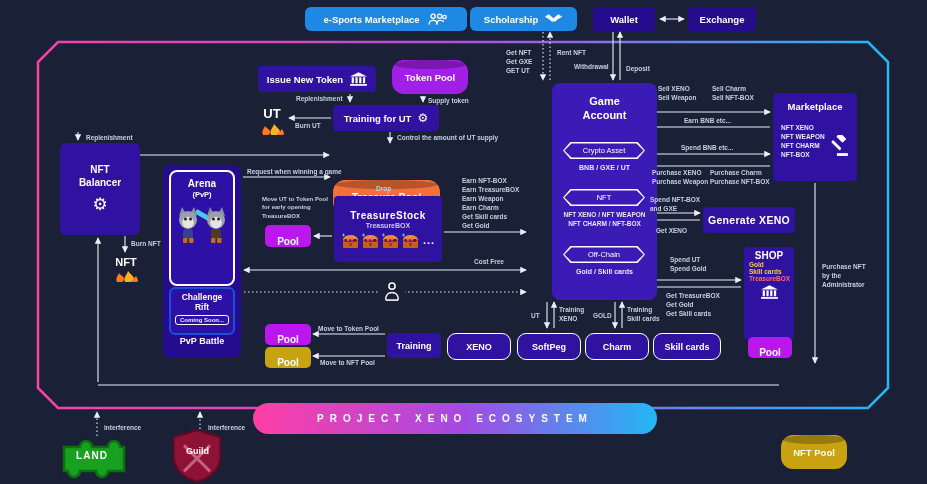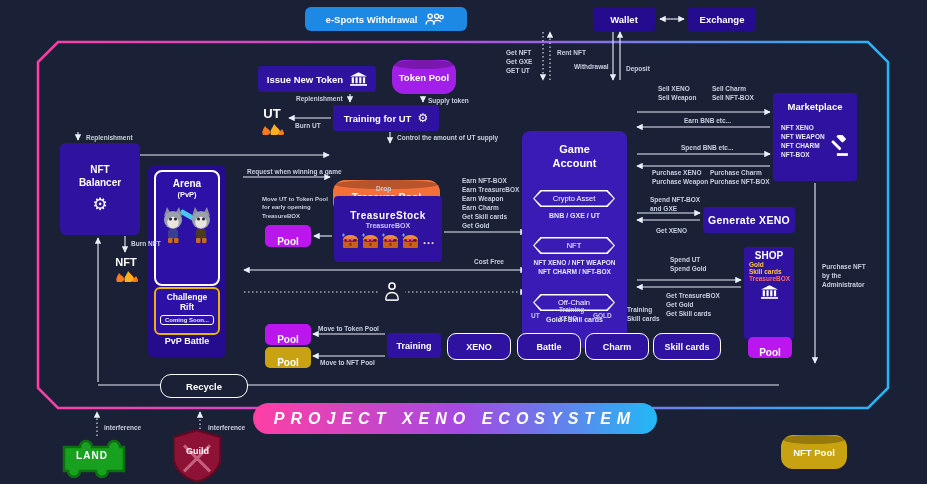--- a/index.html
+++ b/index.html
@@ -88,27 +88,35 @@
       <line x1="615" y1="302" x2="615" y2="328" marker-end="url(#arwD)"></line>
       <line x1="622" y1="328" x2="622" y2="302" marker-end="url(#arwU)"></line>
       <line x1="385" y1="334" x2="313" y2="334" marker-end="url(#arwL)"></line>
       <line x1="385" y1="356" x2="313" y2="356" marker-end="url(#arwL)"></line>
       <line x1="97" y1="436" x2="97" y2="412" stroke-dasharray="1.5 2.5" marker-end="url(#arwU)"></line>
       <line x1="200" y1="429" x2="200" y2="412" stroke-dasharray="1.5 2.5" marker-end="url(#arwU)"></line>
     </g>
   </svg>
 
   <div class="abs box z2" style="left:305px;top:7px;width:162px;height:24px;background:var(--blue);border-radius:6px;gap:7px;font-size:9.5px;">
-    <span>e-Sports Withdrawal</span>
+    <span>e-Sports Marketplace</span>
     <svg width="22" height="13" viewBox="0 0 26 16" fill="none" stroke="#fff" stroke-width="1.6">
       <circle cx="7" cy="4" r="2.6"></circle>
         <circle cx="15" cy="4" r="2.6"></circle>
         <circle cx="21" cy="5" r="2.2"></circle>
       <path d="M2 14c0-3 2-5 5-5s5 2 5 5"></path>
         <path d="M11 14c0-3 2-5 5-5 2 0 3.5.8 4.3 2"></path>
+    </svg>
+  </div>
+  <div class="abs box z2" style="left:470px;top:7px;width:107px;height:24px;background:var(--blue);border-radius:6px;gap:6px;font-size:9.5px;">
+    <span>Scholarship</span>
+    <svg width="19" height="12" viewBox="0 0 24 14" fill="#fff">
+      <polygon points="1,4 6,1 12,6 9,9"></polygon>
+        <polygon points="23,4 18,1 12,6 15,9"></polygon>
+      <rect x="8" y="6" width="8" height="4" rx="2"></rect>
     </svg>
   </div>
   <div class="abs box z2" style="left:593px;top:7px;width:62px;height:24px;background:var(--panel-dark);border-radius:3px;font-size:9.5px;">
     <span>Wallet</span>
   </div>
   <div class="abs box z2" style="left:688px;top:7px;width:68px;height:24px;background:var(--panel-dark);border-radius:3px;font-size:9.5px;">
     <span>Exchange</span>
   </div>
 
   <div class="abs box z2" style="left:60px;top:143px;width:80px;height:92px;border-radius:6px;flex-direction:column;gap:5px;">
@@ -137,21 +145,21 @@
     <span>Issue New Token</span>
     <svg width="17" height="14" viewBox="0 0 20 16" fill="#fff">
       <path d="M10 0 L20 5 L0 5 Z"></path>
         <rect x="2" y="6" width="2.6" height="7"></rect>
       <rect x="6.4" y="6" width="2.6" height="7"></rect>
         <rect x="10.8" y="6" width="2.6" height="7"></rect>
       <rect x="15.2" y="6" width="2.6" height="7"></rect>
         <rect y="14" width="20" height="2"></rect>
     </svg>
   </div>
-  <div class="abs cyl z2" style="left:392px;top:60px;width:64px;height:34px;background:var(--purple-pool);border-radius:12px;font-size:9.5px;">
+  <div class="abs cyl z2" style="left:392px;top:60px;width:76px;height:34px;background:var(--purple-pool);border-radius:12px;font-size:9.5px;">
     <span>Token Pool</span>
   </div>
   <div class="abs box z2" style="left:333px;top:105px;width:106px;height:26px;gap:6px;font-size:9.5px;">
     <span>Training for UT</span>
     <span class="gear" style="font-size:12px;">⚙</span>
   </div>
   <div class="abs cyl z2" style="left:333px;top:146px;width:107px;height:34px;background:var(--orange);border-radius:12px;font-size:10.5px;">
     <span>Treasure Pool</span>
   </div>
   <div class="abs box z2" style="left:334px;top:196px;width:108px;height:66px;flex-direction:column;gap:1px;">
@@ -195,21 +203,21 @@
             <circle cx="7" cy="6.6" r="1.5" fill="#ff4f9a"></circle>
               <circle cx="11" cy="6.2" r="1.5" fill="#ff4f9a"></circle>
             <rect x="8.5" y="10" width="2" height="3" fill="#7a3410"></rect>
           </g>
         </g>
       </svg>
       <span style="font-size:11px;letter-spacing:1px;">...</span>
     </div>
   </div>
 
-  <div class="abs z2" style="left:148px;top:165px;width:78px;height:193px;background:var(--panel-dark);border-radius:7px;">
+  <div class="abs z2" style="left:163px;top:165px;width:78px;height:193px;background:var(--panel-dark);border-radius:7px;">
     <div class="abs" style="left:6px;top:5px;width:62px;height:112px;border:2px solid #fff;border-radius:8px;background:#2d10a5;text-align:center;">
       <div style="color:#fff;font-weight:bold;font-size:10px;margin-top:6px;">Arena</div>
       <div style="color:#fff;font-weight:bold;font-size:7.5px;margin-top:1px;">(PvP)</div>
       <svg width="58" height="52" viewBox="0 0 58 52" style="margin-top:4px;">
         <rect x="24" y="6" width="17" height="5" rx="1.5" fill="#49c7e8" transform="rotate(30 24 6)"></rect>
         <g>
           <polygon points="6,13 9,4 13,11" fill="#8a8f9c"></polygon>
             <polygon points="17,11 21,4 24,13" fill="#8a8f9c"></polygon>
           <circle cx="15" cy="17" r="9" fill="#9aa0ad"></circle>
             <circle cx="15" cy="19.5" r="5.8" fill="#e8e4de"></circle>
@@ -225,21 +233,21 @@
           <circle cx="43" cy="17" r="9" fill="#9aa0ad"></circle>
             <circle cx="43" cy="19.5" r="5.8" fill="#e8e4de"></circle>
           <circle cx="40.5" cy="16" r="1.5" fill="#23242a"></circle>
             <circle cx="45.5" cy="16" r="1.5" fill="#23242a"></circle>
           <rect x="38" y="26" width="10" height="10" rx="3" fill="#50391f"></rect>
           <rect x="38" y="35" width="4.5" height="5" rx="1" fill="#c86a20"></rect>
             <rect x="44" y="35" width="4.5" height="5" rx="1" fill="#c86a20"></rect>
         </g>
       </svg>
     </div>
-    <div class="abs" style="left:6px;top:122px;width:62px;height:44px;border:2px solid #eab308;border-radius:6px;background:#2d10a5;text-align:center;">
+    <div class="abs" style="left:6px;top:122px;width:62px;height:44px;border:2px solid #1d4ed8;border-radius:6px;background:#2d10a5;text-align:center;">
       <div style="color:#fff;font-weight:bold;font-size:8.5px;line-height:1.2;white-space:pre-line;margin-top:3px;">Challenge
 Rift</div>
       <div style="margin:3px auto 0;width:52px;border:1px solid #fff;border-radius:3px;color:#e8e8ff;font-weight:bold;font-size:6px;padding:1px 0;">Coming Soon...</div>
     </div>
     <div class="abs" style="left:0;top:171px;width:78px;text-align:center;color:#fff;font-weight:bold;font-size:9px;">PvP Battle</div>
   </div>
 
   <div class="abs poolbadge" style="left:265px;top:225px;width:46px;height:22px;background:var(--magenta);">
     <span>Pool</span>
     </div>
@@ -251,21 +259,21 @@
     </div>
 
   <div class="abs z2" style="left:379px;top:277px;width:26px;height:29px;background:var(--bg);display:flex;align-items:center;justify-content:center;">
     <svg width="18" height="22" viewBox="0 0 20 23" fill="none" stroke="#fff" stroke-width="1.7">
       <circle cx="10" cy="5" r="3.4"></circle>
         <path d="M3 20 c0-5 3-8 7-8 s7 3 7 8"></path>
         <path d="M3 20.5 h14"></path>
     </svg>
   </div>
 
-  <div class="abs z2" style="left:522px;top:83px;width:105px;height:217px;background:var(--panel-bright);border-radius:8px;margin-top:48px;">
+  <div class="abs z2" style="left:552px;top:83px;width:105px;height:217px;background:var(--panel-bright);border-radius:8px;">
     <div style="color:#fff;font-weight:bold;font-size:11px;line-height:1.25;white-space:pre-line;text-align:center;margin-top:12px;">Game
 Account</div>
     <div class="hex" style="left:11px;top:59px;width:82px;height:17px;">
       <span>Crypto Asset</span>
       </div>
     <div class="abs lbl" style="left:0;top:80px;width:105px;text-align:center;color:#e6e9f7;font-size:7px;">BNB / GXE / UT</div>
     <div class="hex" style="left:11px;top:106px;width:82px;height:17px;">
       <span>NFT</span>
       </div>
     <div class="abs lbl" style="left:0;top:127px;width:105px;text-align:center;color:#e6e9f7;font-size:6.5px;">NFT XENO / NFT WEAPON
@@ -313,36 +321,33 @@
     <span>NFT Pool</span>
   </div>
 
   <div class="abs box z2" style="left:387px;top:333px;width:54px;height:25px;font-size:9px;">
     <span>Training</span>
     </div>
   <div class="abs pill z2" style="left:447px;top:333px;width:62px;height:25px;font-size:9px;">
     <span>XENO</span>
     </div>
   <div class="abs pill z2" style="left:517px;top:333px;width:62px;height:25px;font-size:9px;">
-    <span>Battle</span>
+    <span>SoftPeg</span>
     </div>
   <div class="abs pill z2" style="left:585px;top:333px;width:62px;height:25px;font-size:9px;">
     <span>Charm</span>
     </div>
   <div class="abs pill z2" style="left:653px;top:333px;width:66px;height:25px;font-size:9px;">
     <span>Skill cards</span>
     </div>
 
-  <div class="abs pill z2" style="left:160px;top:374px;width:86px;height:22px;background:var(--bg);border-radius:11px;font-size:9.5px;">
-    <span>Recycle</span>
-    </div>
 
   <div class="abs z4" style="left:253px;top:403px;width:404px;height:31px;border-radius:16px;display:flex;align-items:center;justify-content:center;
        background:linear-gradient(90deg,var(--pink) 0%,#a44ae2 52%,var(--cyan) 100%);">
-    <span style="color:#fff;font-weight:bold;font-size:16px;letter-spacing:6px;font-style:italic;">PROJECT XENO ECOSYSTEM</span>
+    <span style="color:#fff;font-weight:bold;font-size:10px;letter-spacing:6px;">PROJECT XENO ECOSYSTEM</span>
   </div>
 
   <div class="abs z2" style="left:58px;top:437px;width:72px;height:44px;">
     <svg width="72" height="44" viewBox="0 0 72 44">
       <path fill="#18a11f" stroke="#0d6e12" stroke-width="2.5" d="M6 10 h16 a5 5 0 1 1 12 0 h16 a5 5 0 1 1 12 0 h4 v24 h-16 a5 5 0 1 1 -12 0 h-16 a5 5 0 1 1 -12 0 h-4 z"></path>
     </svg>
     <div style="position:absolute;left:0;top:13px;width:68px;text-align:center;color:#fff;font-weight:bold;font-size:10px;letter-spacing:1px;">LAND</div>
   </div>
   <div class="abs z2" style="left:170px;top:430px;width:55px;height:52px;">
     <svg width="48" height="52" viewBox="0 0 40 44" style="margin-left:3px;">

